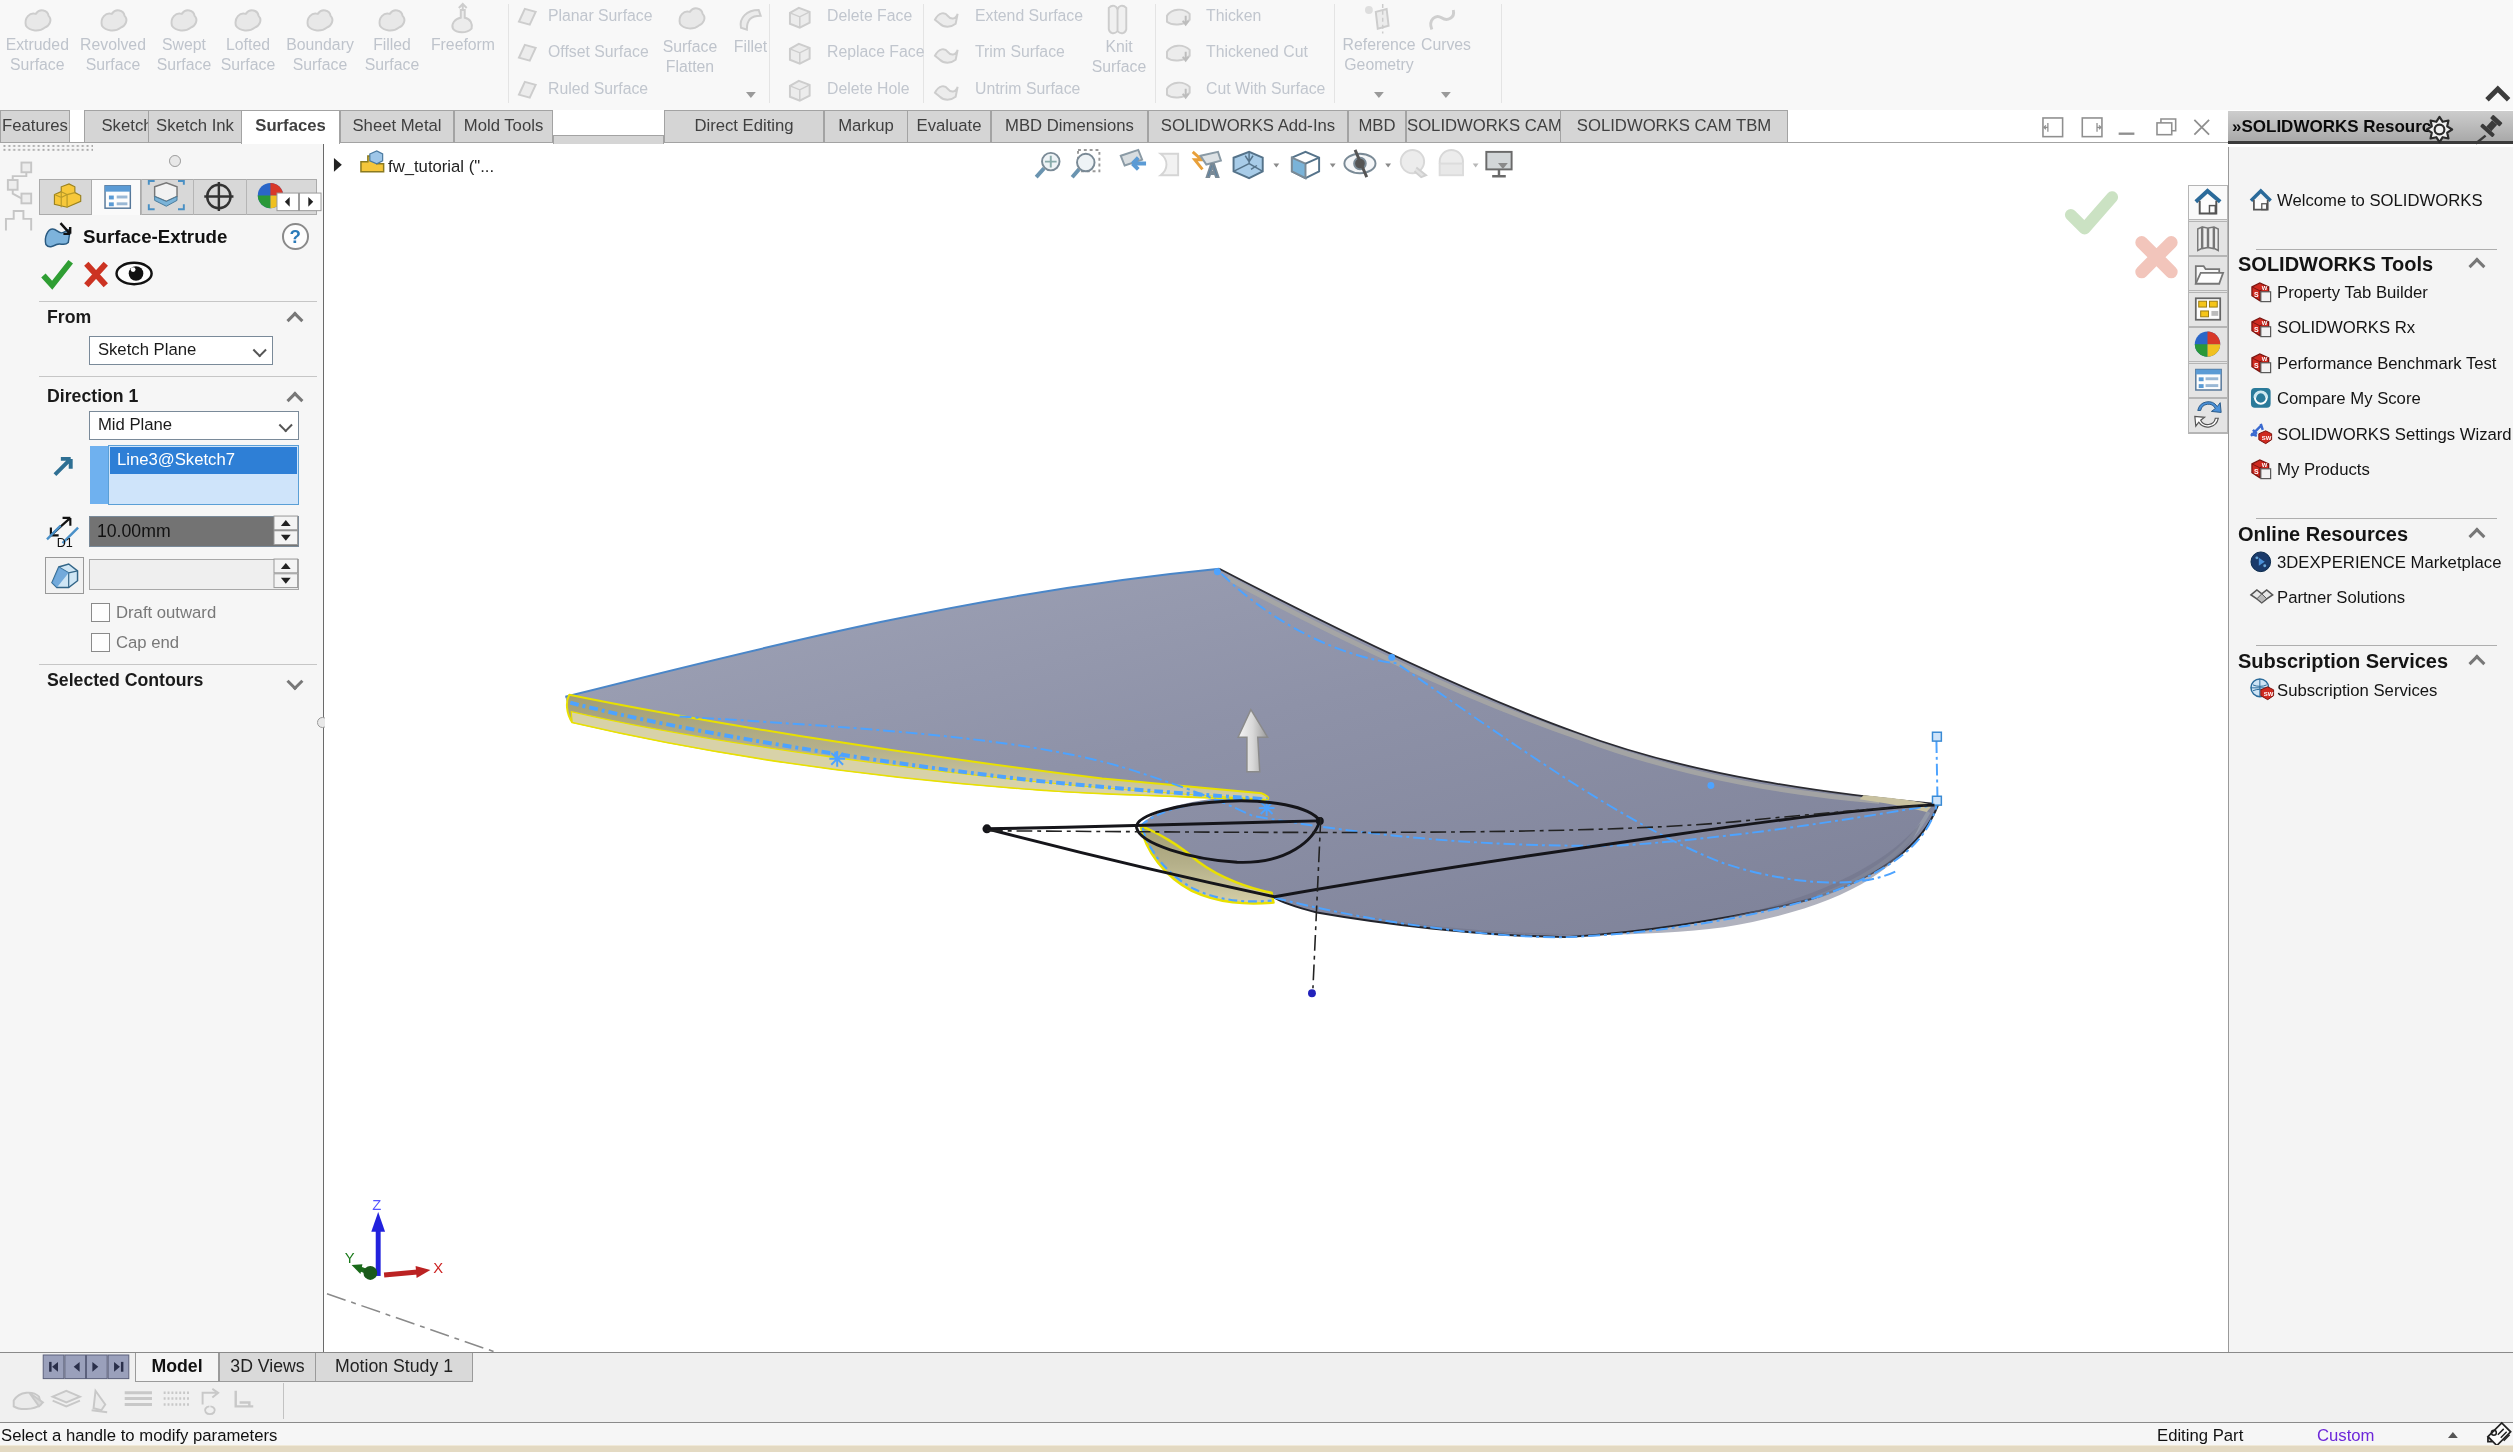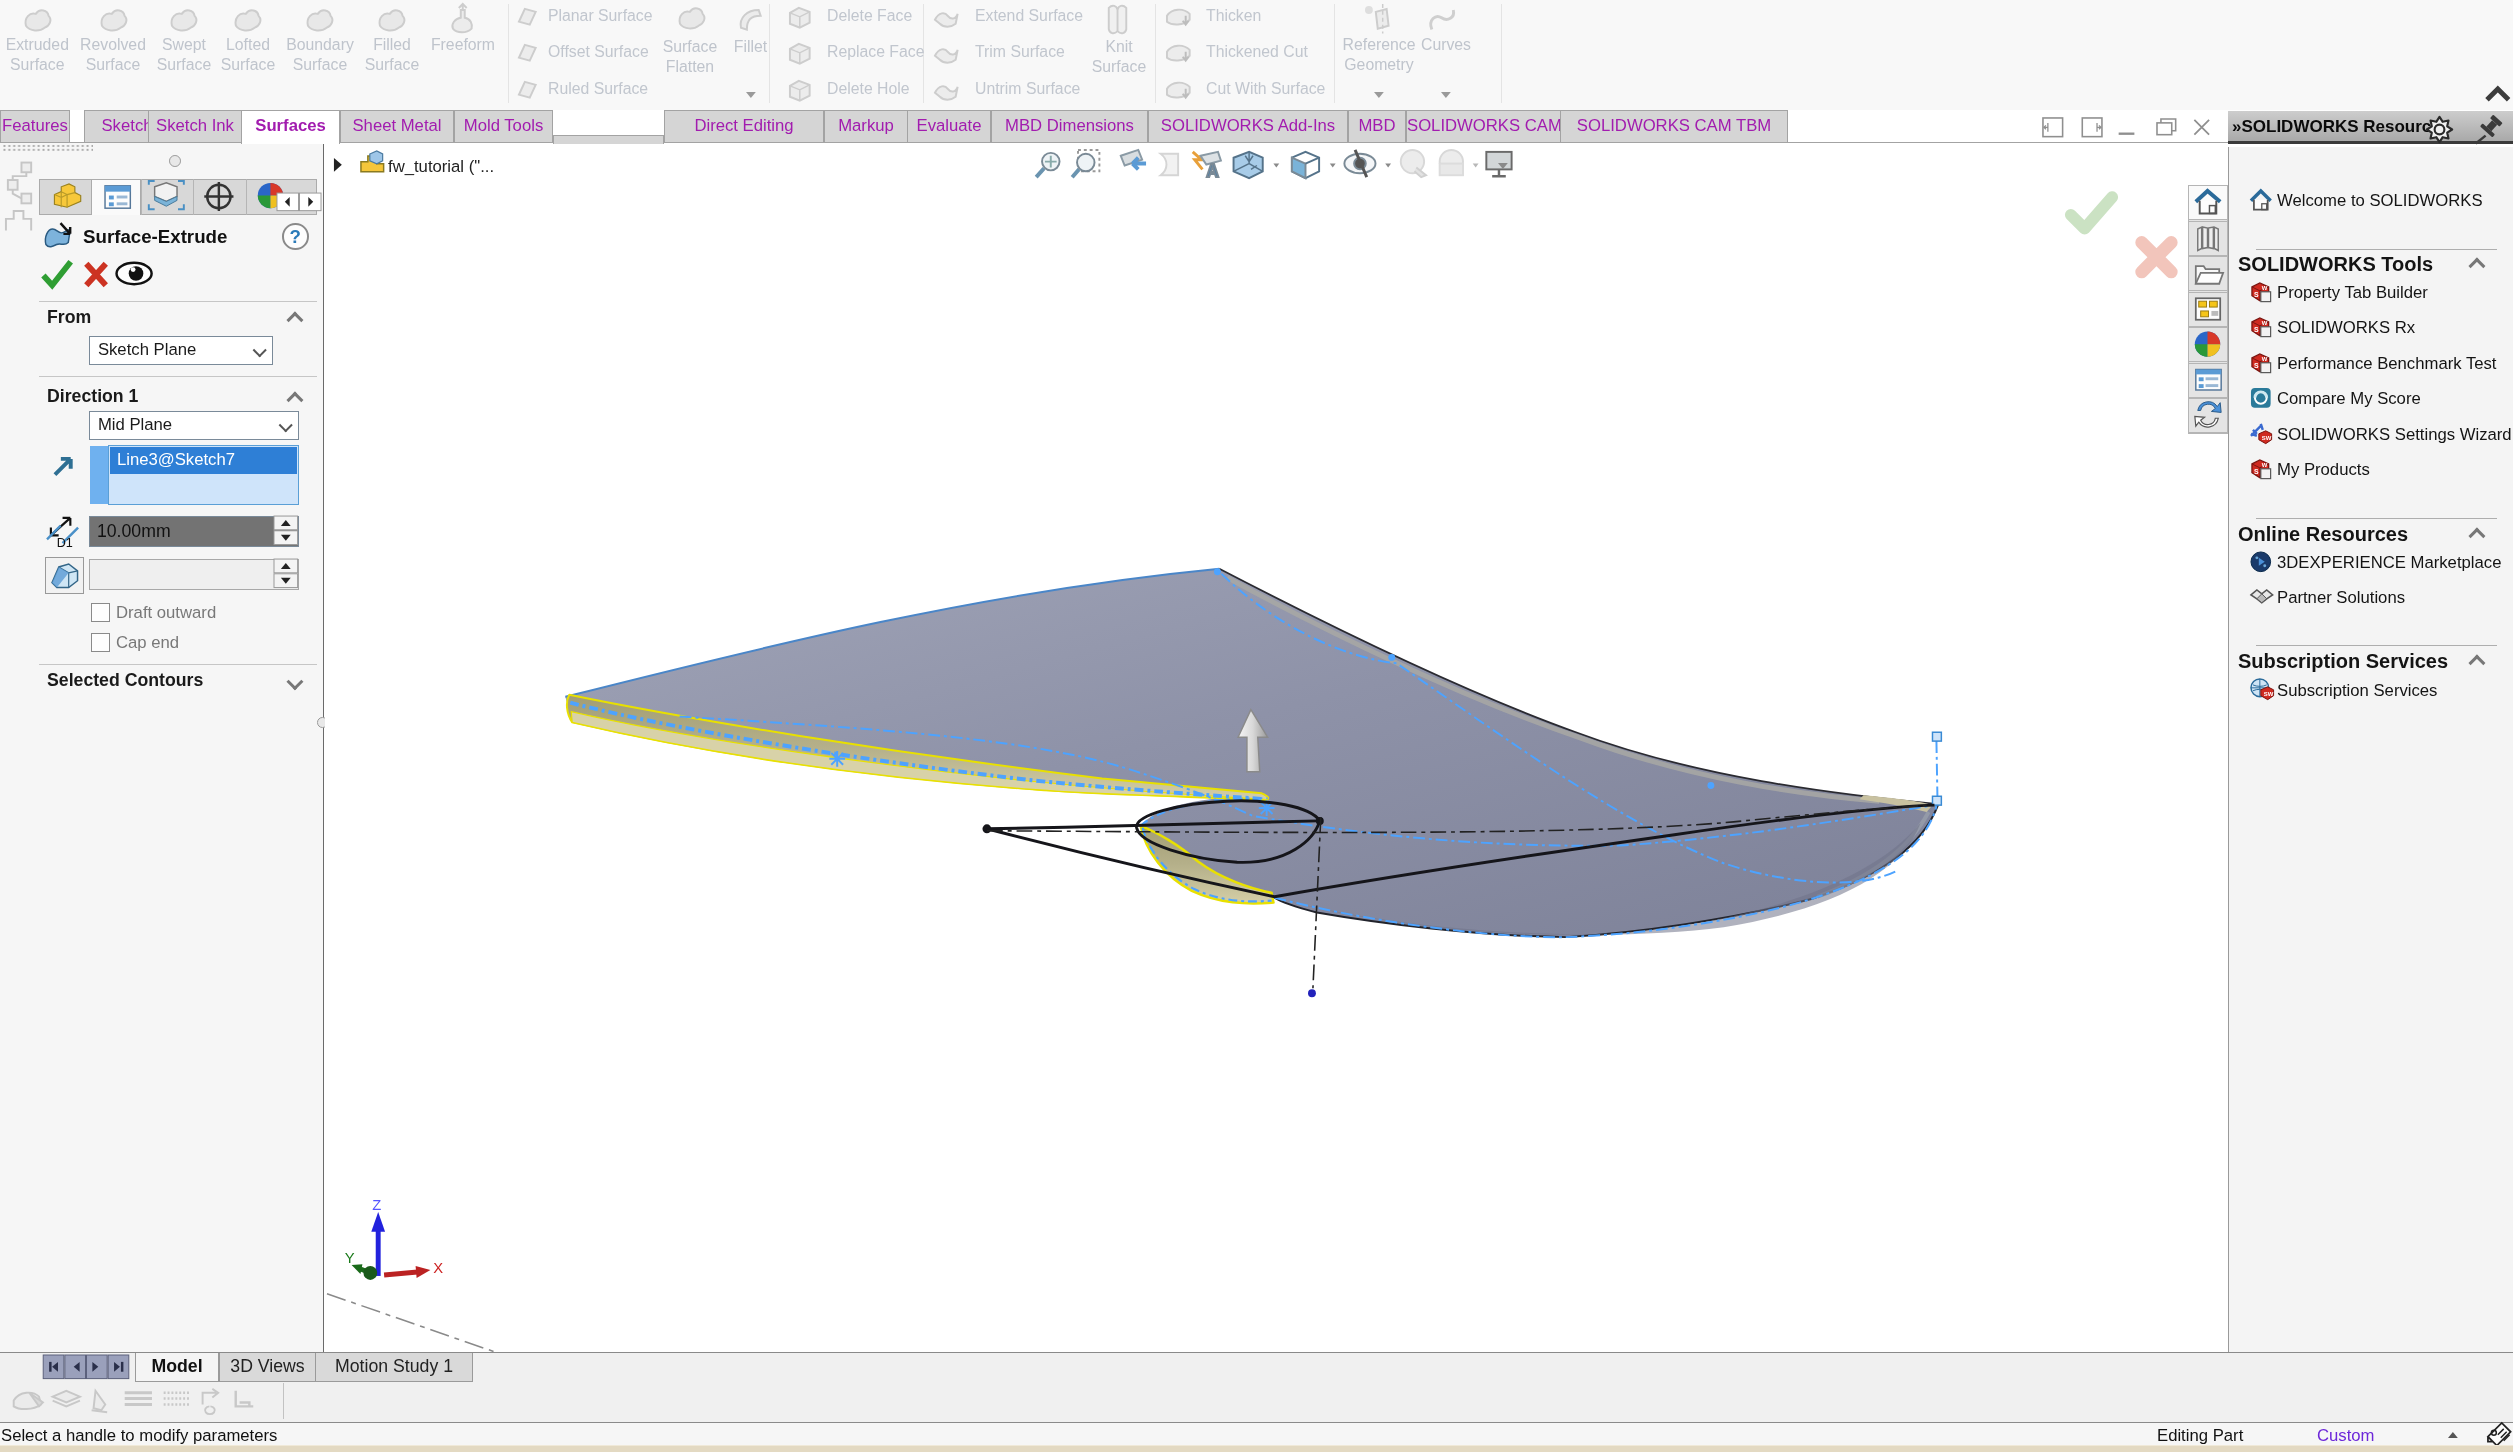--- a/index.html
+++ b/index.html
@@ -1,20 +1,20 @@
 <!DOCTYPE html>
 <html><head><meta charset="utf-8">
 <style>
 * { margin:0; padding:0; box-sizing:border-box; }
 html,body { width:2514px; height:1452px; font-family:"Liberation Sans", sans-serif; background:#fff; overflow:hidden; position:relative;}
 .abs { position:absolute; }
 .ribtxt { position:absolute; color:#bfc4cc; font-size:15.8px; line-height:19.7px; text-align:center; white-space:nowrap;}
 .ribtxtL { position:absolute; color:#c1c6ce; font-size:15.8px; white-space:nowrap;}
 .sep { position:absolute; width:1px; background:#e4e4e4; top:3.9px; height:99px;}
-.tab { position:absolute; top:110px; height:32.5px; background:#d5d5d5; border:1px solid #a3a3a3; color:#a21caf; font-size:16.7px; text-align:center; line-height:30.5px; white-space:nowrap;}
+.tab { position:absolute; top:110px; height:32.5px; background:#d5d5d5; border:1px solid #a3a3a3; color:#404040; font-size:16.7px; text-align:center; line-height:30.5px; white-space:nowrap;}
 .tabact { background:#fff; font-weight:bold; border-bottom:none; height:34px; z-index:5;}
 .combo { position:absolute; background:#fff; border:1px solid #7a8a99; font-size:16.7px; color:#1a1a1a; line-height:26.6px; padding-left:7.9px;}
 .combo:after { content:""; position:absolute; right:9.9px; top:10.8px; width:7.9px; height:7.9px; border-right:2px solid #555; border-bottom:2px solid #555; transform:rotate(45deg) translateY(-3.9px);}
 .sechead { position:absolute; font-size:17.7px; font-weight:bold; color:#1a1a1a;}
 .chev { position:absolute; width:13.8px; height:13.8px; }
 .chev:before { content:""; position:absolute; left:0; top:3.9px; width:8.9px; height:8.9px; border-left:3px solid #777; border-top:3px solid #777; transform:rotate(45deg);}
 .chevd:before { transform:rotate(225deg); top:0px;}
 .cbx { position:absolute; width:18.7px; height:18.7px; background:#fdfdfd; border:1.5px solid #8a8a8a;}
 .cblab { position:absolute; font-size:16.7px; color:#787878;}
 .tpitem { position:absolute; font-size:16.7px; color:#141414; white-space:nowrap;}

